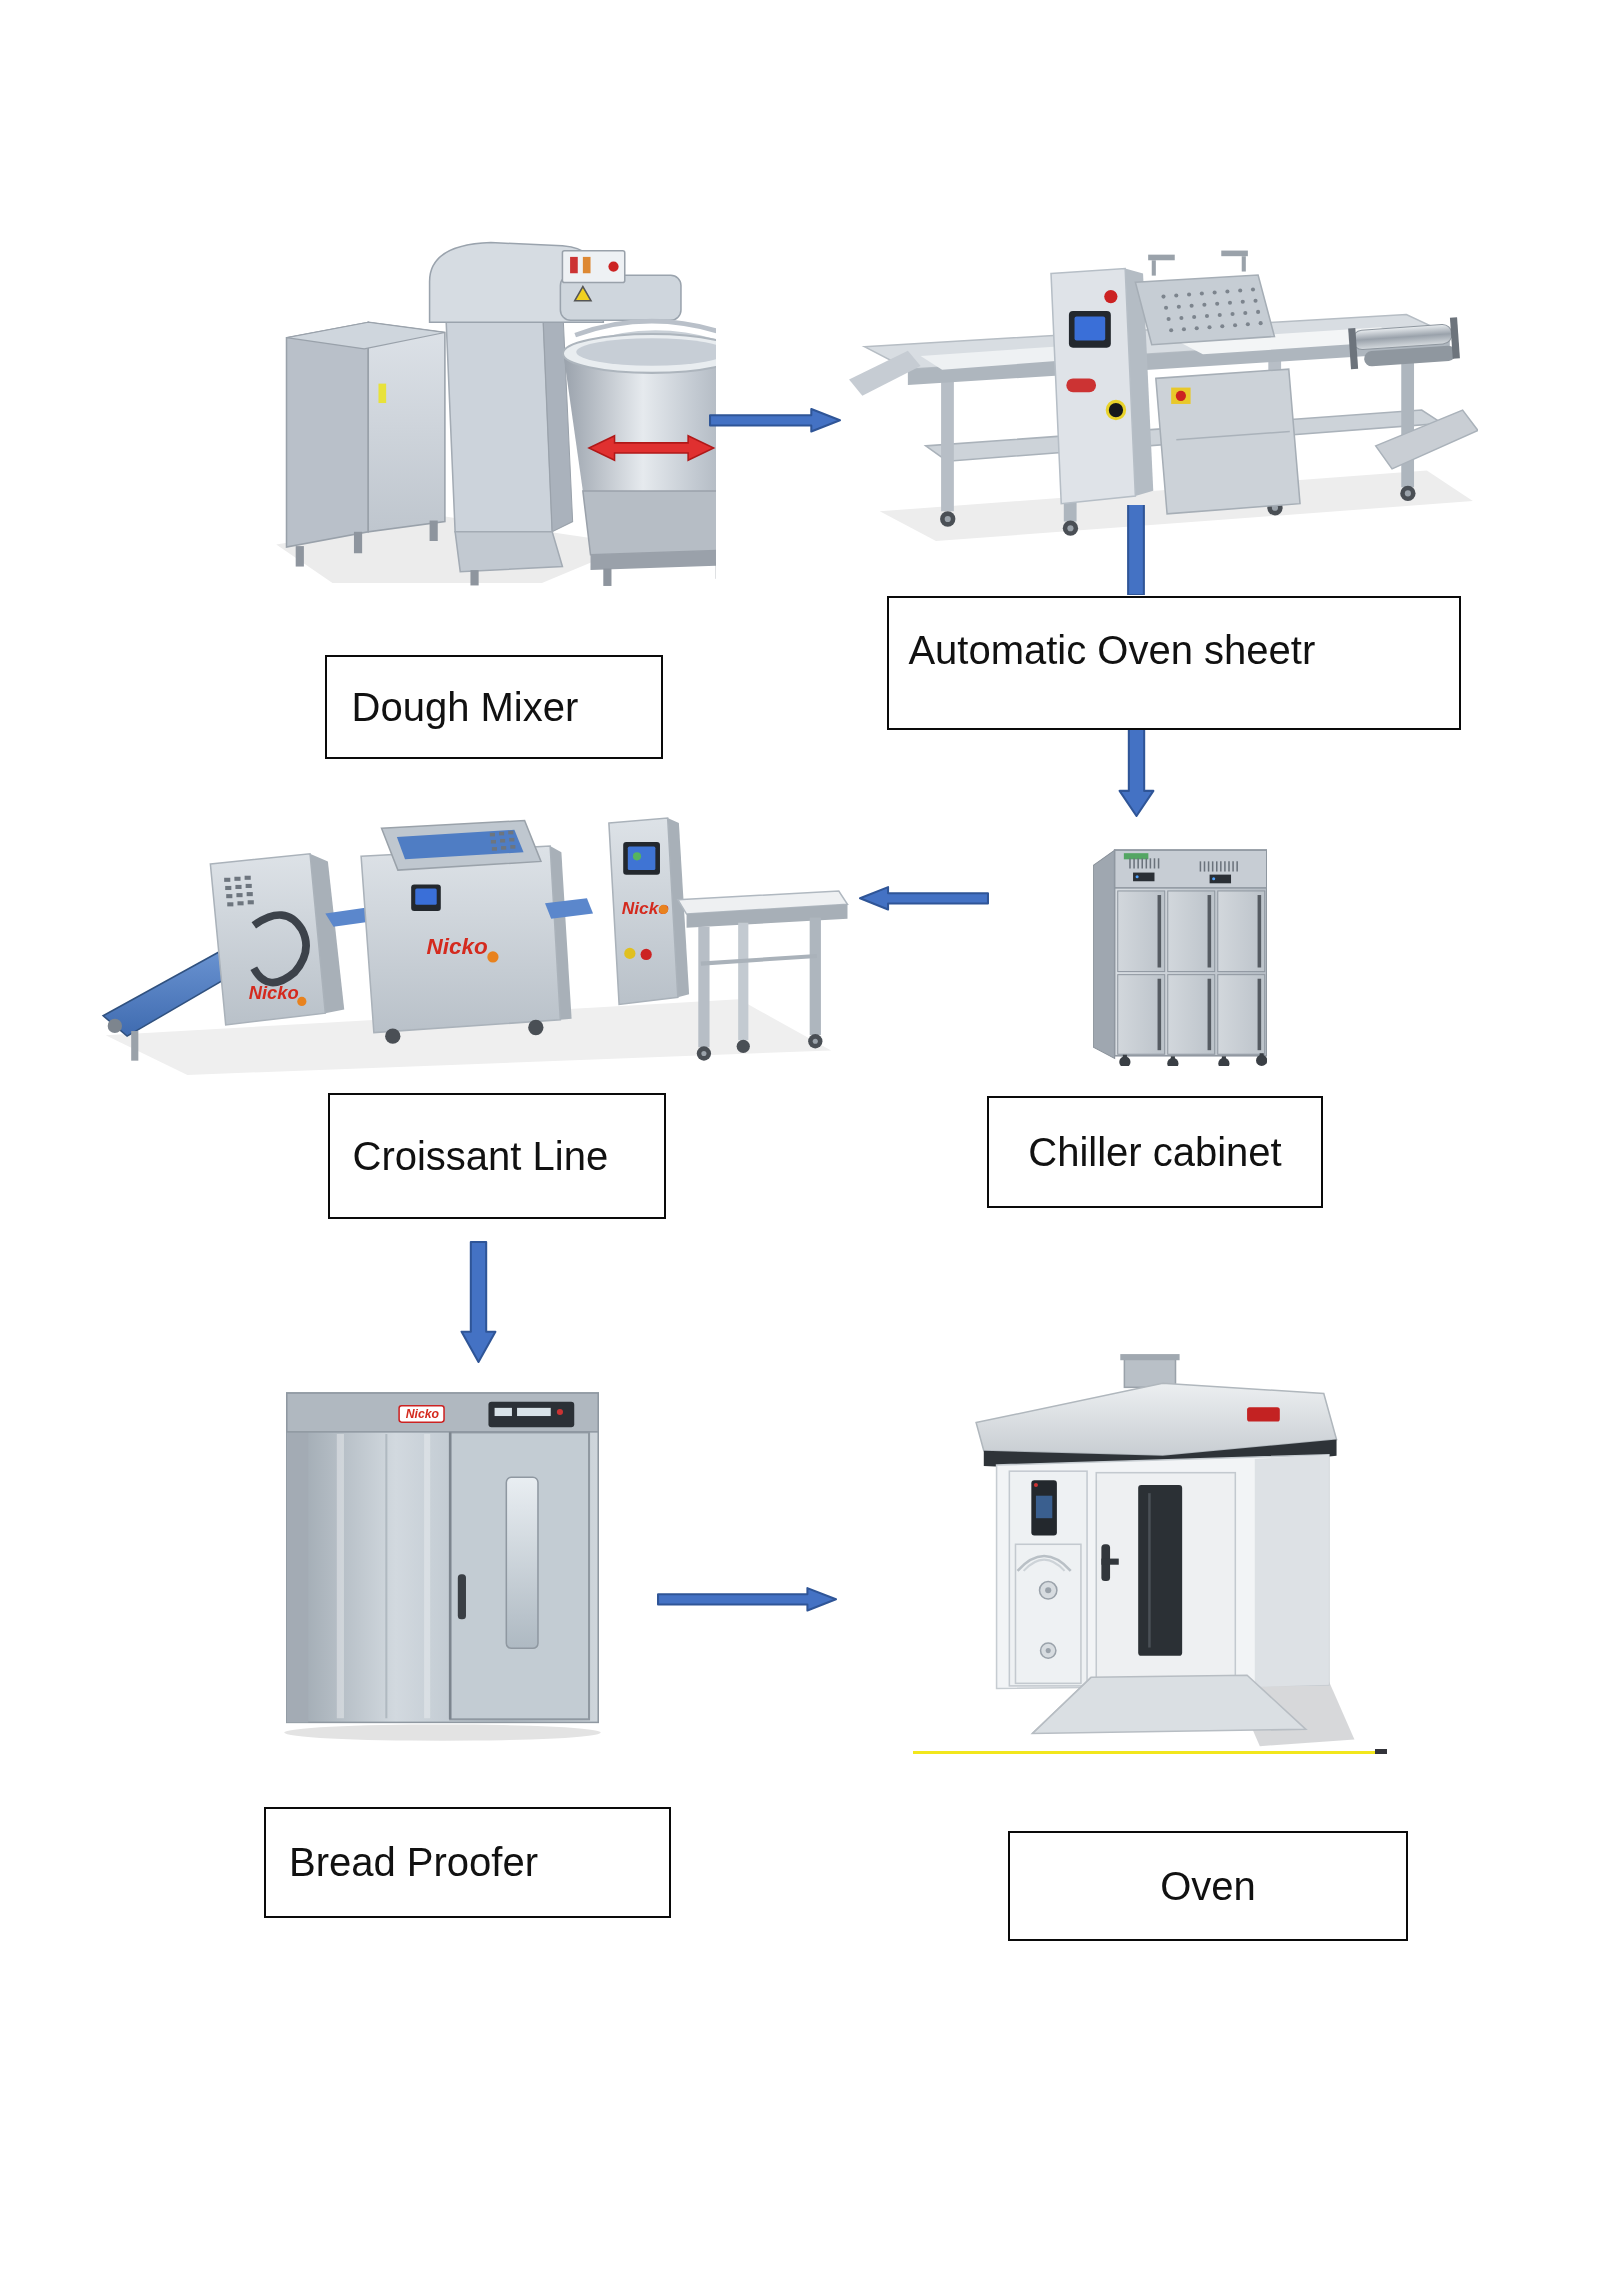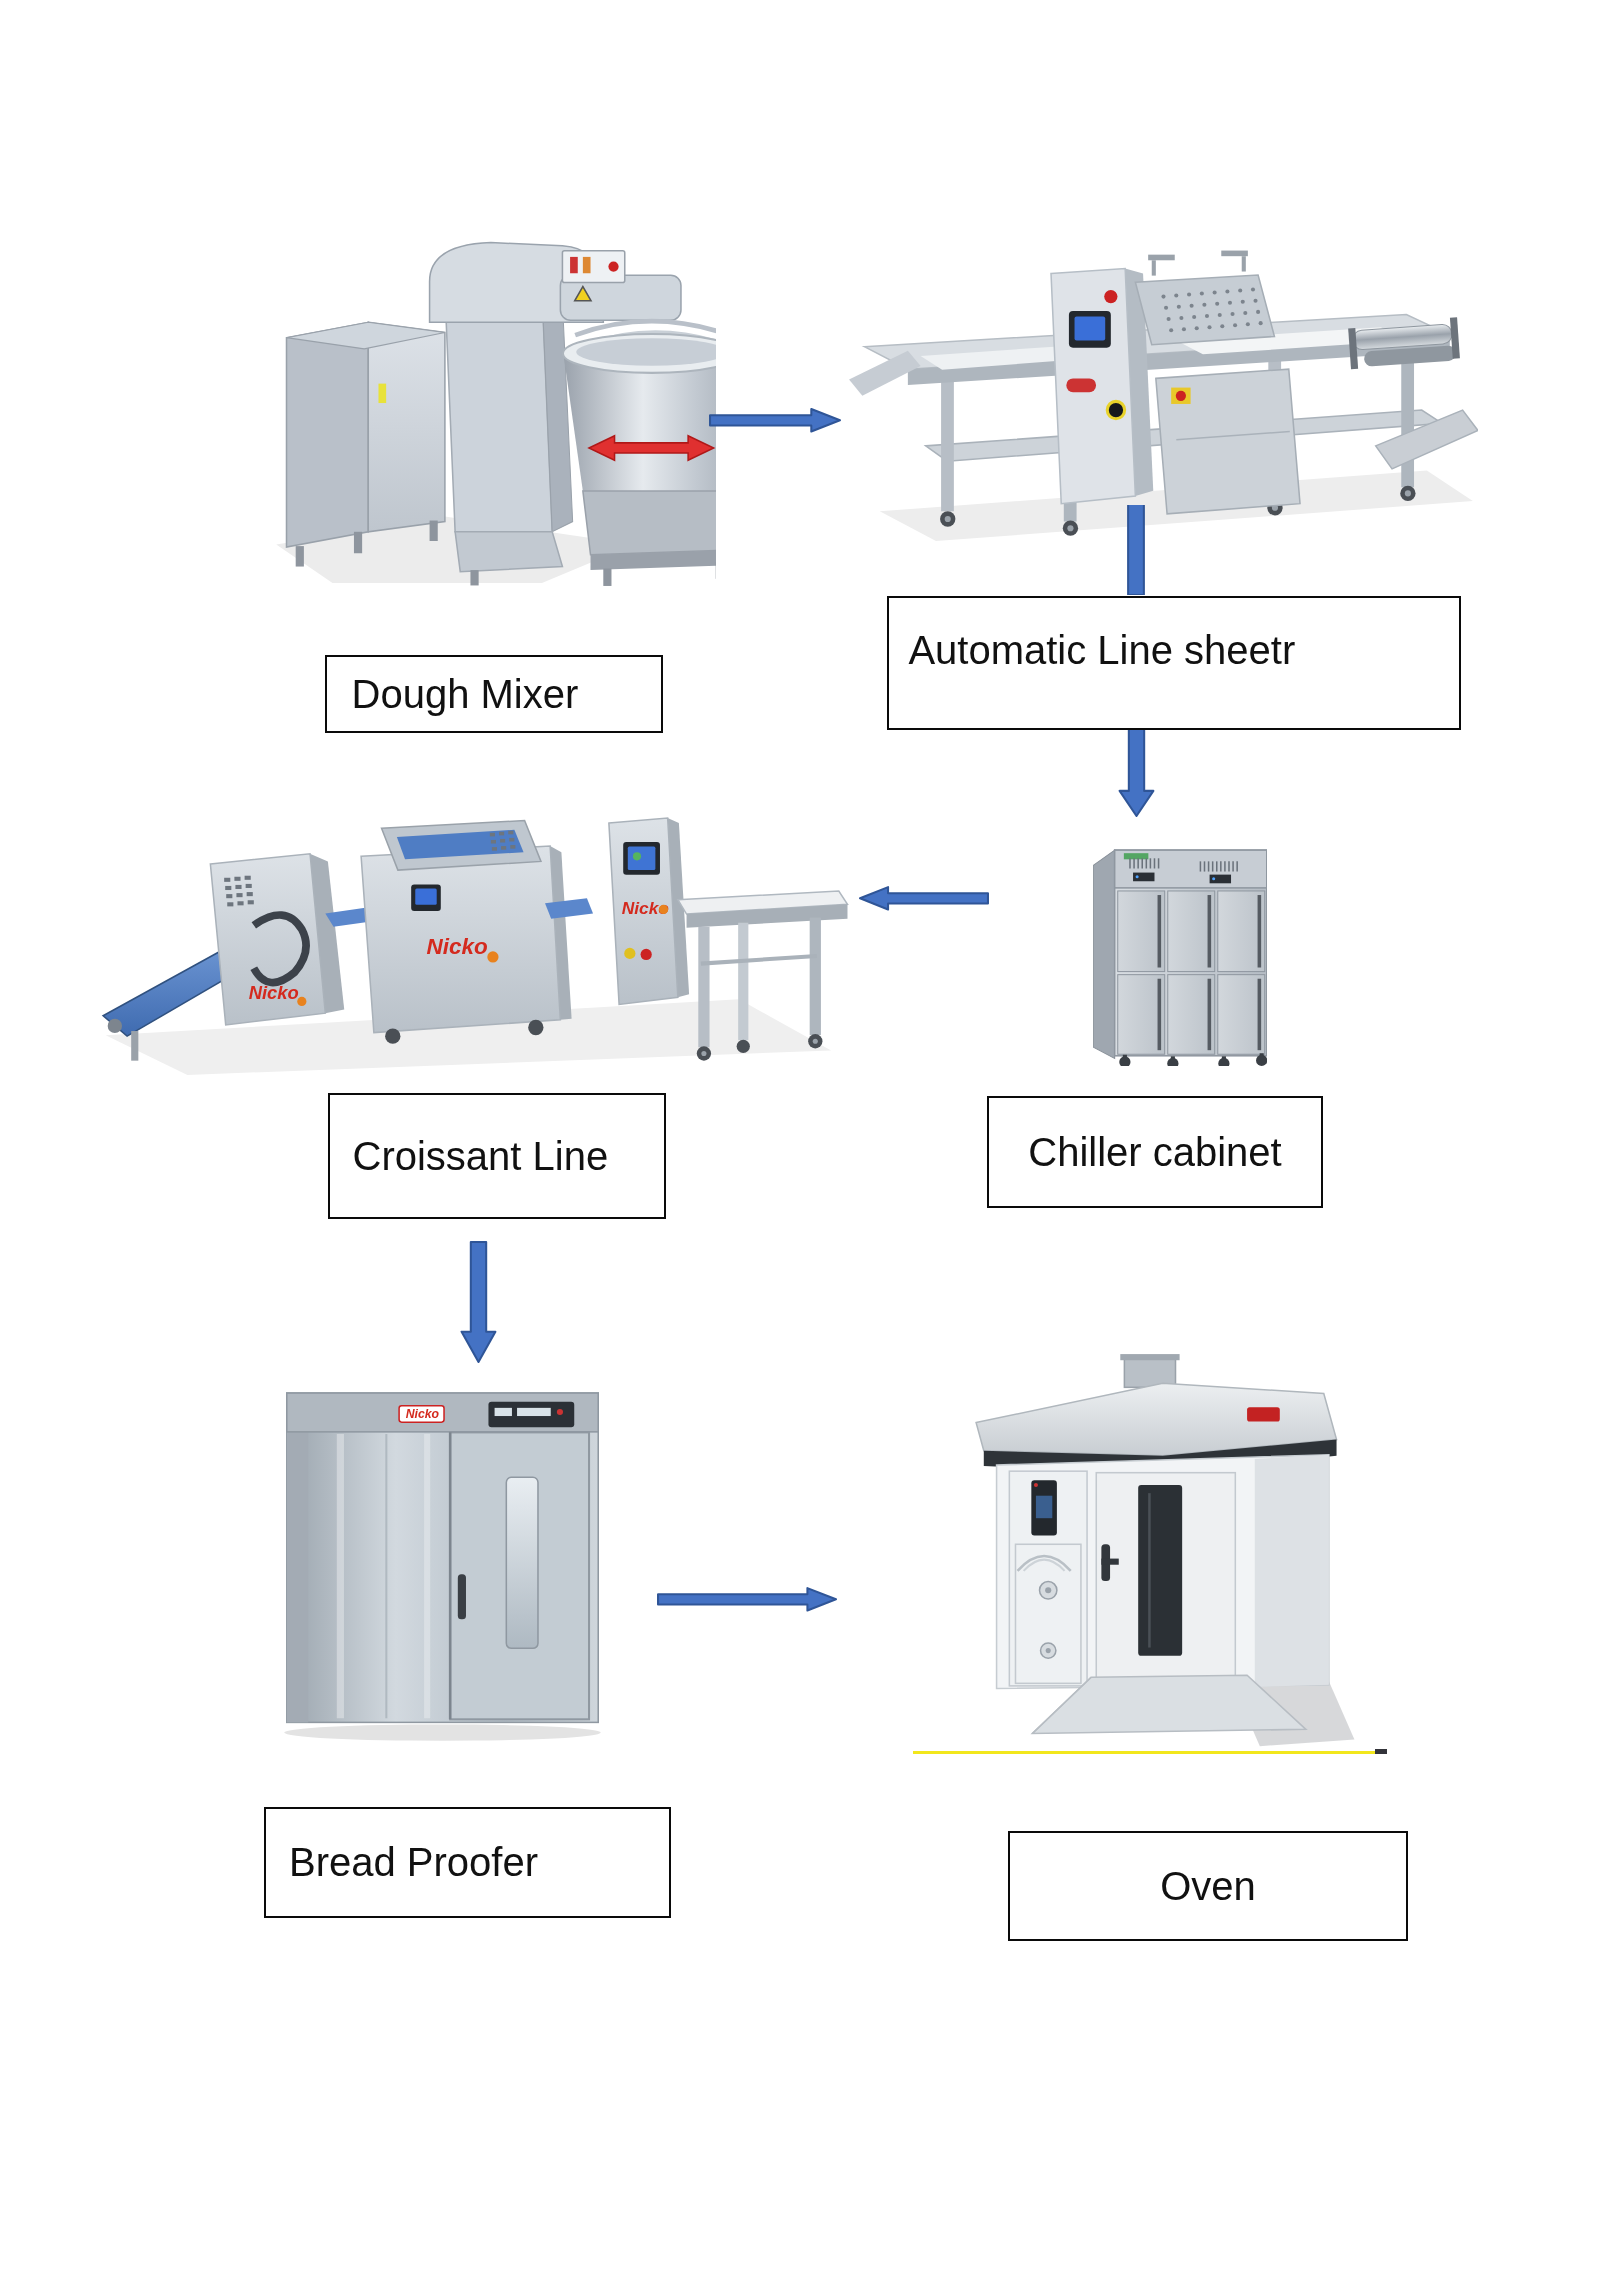--- a/index.html
+++ b/index.html
@@ -425,26 +425,26 @@
   </svg>
 
   <svg class="abs" style="left:460px;top:1241px" width="37" height="123" viewBox="0 0 72 240">
     <polygon points="21,2 51,2 51,177 69,177 36,236 3,177 21,177" fill="#4472C4" stroke="#2F5597" stroke-width="4" stroke-linejoin="round"></polygon>
   </svg>
 
   <svg class="abs" style="left:657px;top:1586px" width="181" height="26.6" viewBox="0 0 355 52">
     <polygon points="2,16 295,16 295,4 351,26 295,48 295,36 2,36" fill="#4472C4" stroke="#2F5597" stroke-width="4" stroke-linejoin="round"></polygon>
   </svg>
 
-  <div class="label-box label-left" style="left:325px;top:655px;width:338px;height:78px;padding-left:24.5px;">
+  <div class="label-box label-left" style="left:325px;top:655px;width:338px;height:104px;padding-left:24.5px;">
     <span>Dough Mixer</span>
   </div>
 
   <div class="label-box label-left" style="left:887px;top:596px;width:574px;height:134px;padding-left:19.4px;align-items:flex-start;padding-top:30px;">
-    <span>Automatic Line sheetr</span>
+    <span>Automatic Oven sheetr</span>
   </div>
 
   <div class="label-box label-center" style="left:987px;top:1096px;width:336px;height:112px;">
     <span>Chiller cabinet</span>
   </div>
 
   <div class="label-box label-left" style="left:328px;top:1093px;width:338px;height:126px;padding-left:22.5px;">
     <span>Croissant Line</span>
   </div>
 

